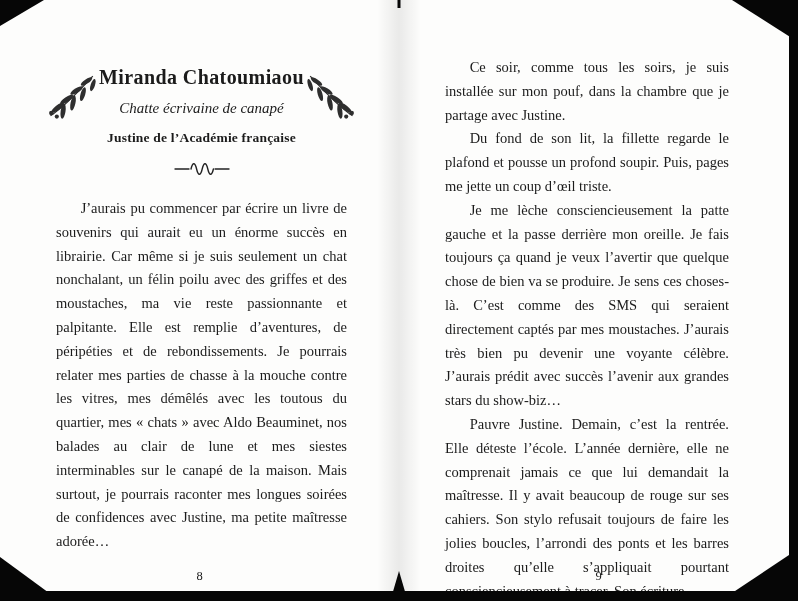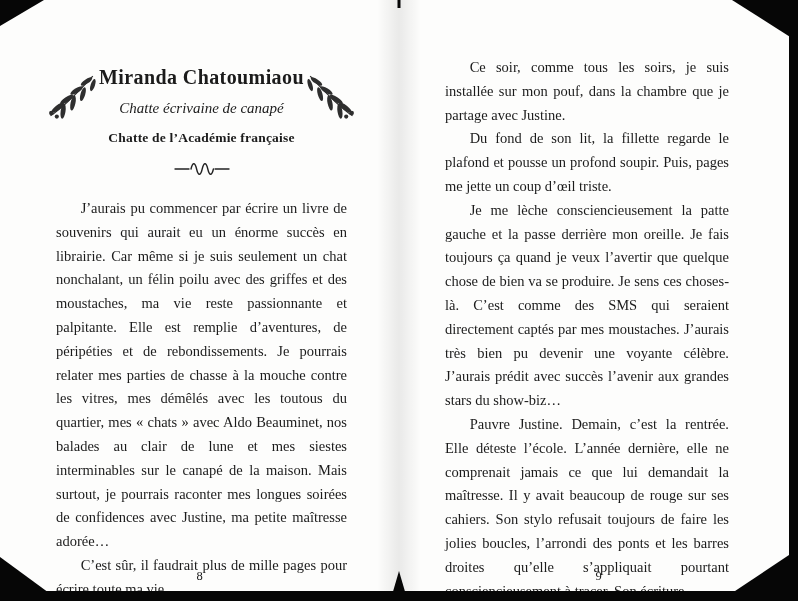--- a/index.html
+++ b/index.html
@@ -141,21 +141,21 @@
             <ellipse cx="41" cy="29" rx="8" ry="2.6" transform="rotate(-74 41 29)"></ellipse>
             <ellipse cx="45" cy="15" rx="7.5" ry="2.5" transform="rotate(-34 45 15)"></ellipse>
             <ellipse cx="52" cy="19" rx="7" ry="2.4" transform="rotate(-72 52 19)"></ellipse>
             <circle cx="6" cy="50" r="2.6"></circle>
             <circle cx="12" cy="54" r="2.3"></circle>
           </g>
         </svg>
 
         <h1 class="chapter-title">Miranda Chatoumiaou</h1>
         <div class="chapter-subtitle">Chatte écrivaine de canapé</div>
-        <div class="chapter-affiliation">Chatte de l’Académie française</div>
+        <div class="chapter-affiliation">Justine de l’Académie française</div>
 
         <svg class="branch branch-right" viewBox="0 0 60 60">
           <path d="M5 53 C16 46 30 33 52 9" fill="none" stroke="#2e2e2e" stroke-width="1.4"></path>
           <g fill="#2e2e2e">
             <ellipse cx="13" cy="44" rx="8.5" ry="2.7" transform="rotate(-38 13 44)"></ellipse>
             <ellipse cx="19" cy="48" rx="8.5" ry="2.7" transform="rotate(-82 19 48)"></ellipse>
             <ellipse cx="23" cy="35" rx="8.5" ry="2.7" transform="rotate(-34 23 35)"></ellipse>
             <ellipse cx="30" cy="39" rx="8.5" ry="2.7" transform="rotate(-78 30 39)"></ellipse>
             <ellipse cx="34" cy="25" rx="8" ry="2.6" transform="rotate(-32 34 25)"></ellipse>
             <ellipse cx="41" cy="29" rx="8" ry="2.6" transform="rotate(-74 41 29)"></ellipse>
@@ -172,21 +172,20 @@
               <path d="M2 8 h14"></path>
               <path d="M18 8 c1.6 -7 4 -7 5.6 0 c1.6 7 4 7 5.6 0 c1.6 -7 4 -7 5.6 0 c1.6 7 4 7 5.6 0"></path>
               <path d="M42 8 h14"></path>
             </g>
           </svg>
         </div>
       </div>
 
       <div class="body-text">
         <p>J’aurais pu commencer par écrire un livre de souvenirs qui aurait eu un énorme succès en librairie. Car même si je suis seulement un chat nonchalant, un félin poilu avec des griffes et des moustaches, ma vie reste passionnante et palpitante. Elle est remplie d’aventures, de péripéties et de rebondissements. Je pourrais relater mes parties de chasse à la mouche contre les vitres, mes démêlés avec les toutous du quartier, mes « chats » avec Aldo Beauminet, nos balades au clair de lune et mes siestes interminables sur le canapé de la maison. Mais surtout, je pourrais raconter mes longues soirées de confidences avec Justine, ma petite maîtresse adorée…</p>
-        <p>C’est sûr, il faudrait plus de mille pages pour écrire toute ma vie.</p>
       </div>
 
       <div class="folio">8</div>
     </div>
 
     <div class="page page-right">
       <div class="body-text">
         <p>Ce soir, comme tous les soirs, je suis installée sur mon pouf, dans la chambre que je partage avec Justine.</p>
         <p>Du fond de son lit, la fillette regarde le plafond et pousse un profond soupir. Puis, pages me jette un coup d’œil triste.</p>
         <p>Je me lèche consciencieusement la patte gauche et la passe derrière mon oreille. Je fais toujours ça quand je veux l’avertir que quelque chose de bien va se produire. Je sens ces choses-là. C’est comme des SMS qui seraient directement captés par mes moustaches. J’aurais très bien pu devenir une voyante célèbre. J’aurais prédit avec succès l’avenir aux grandes stars du show-biz…</p>

